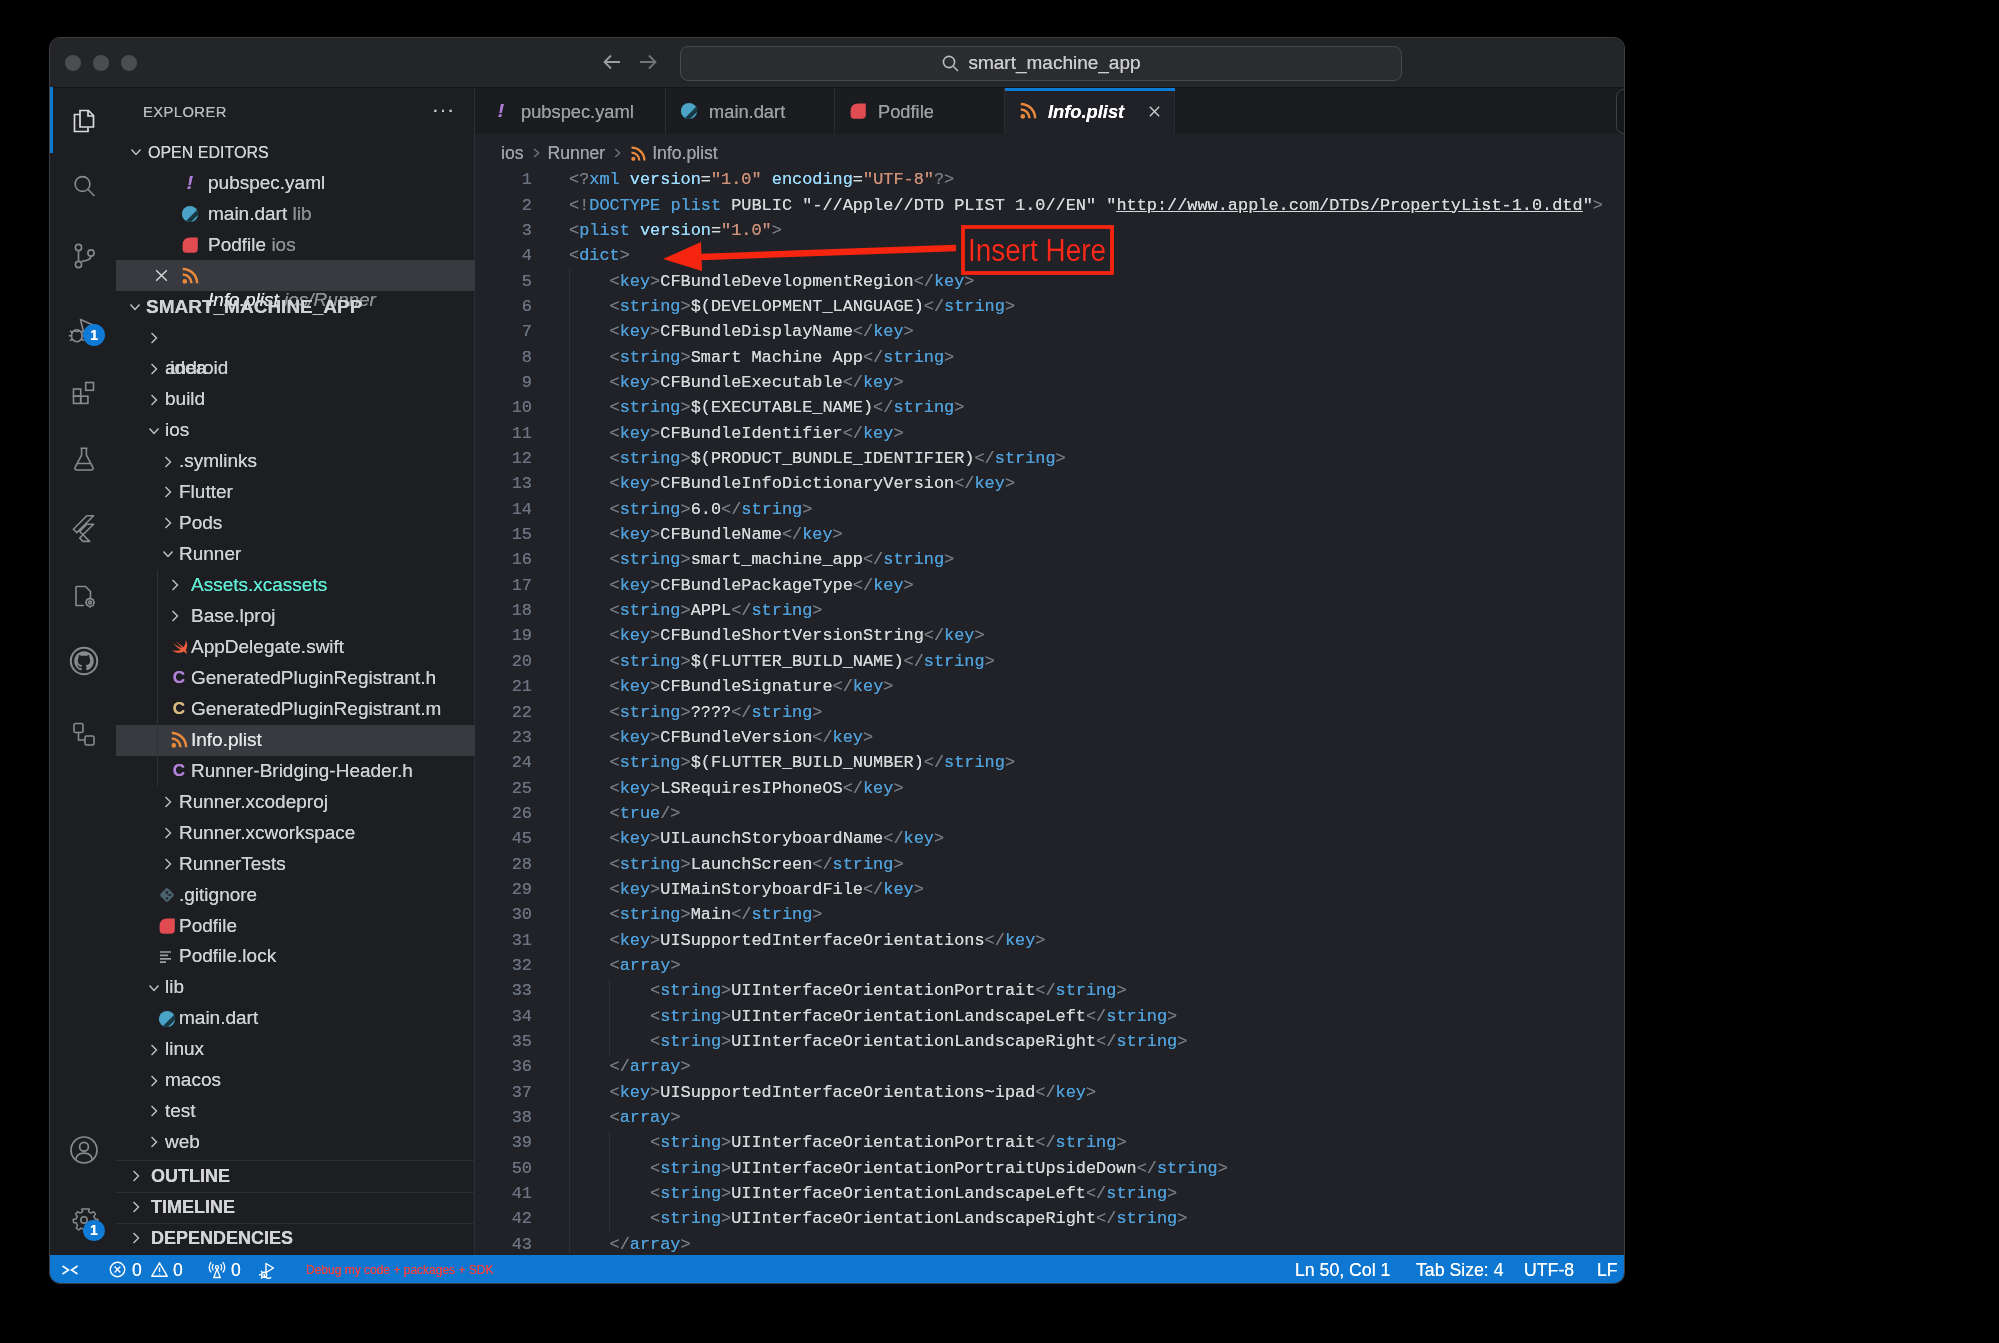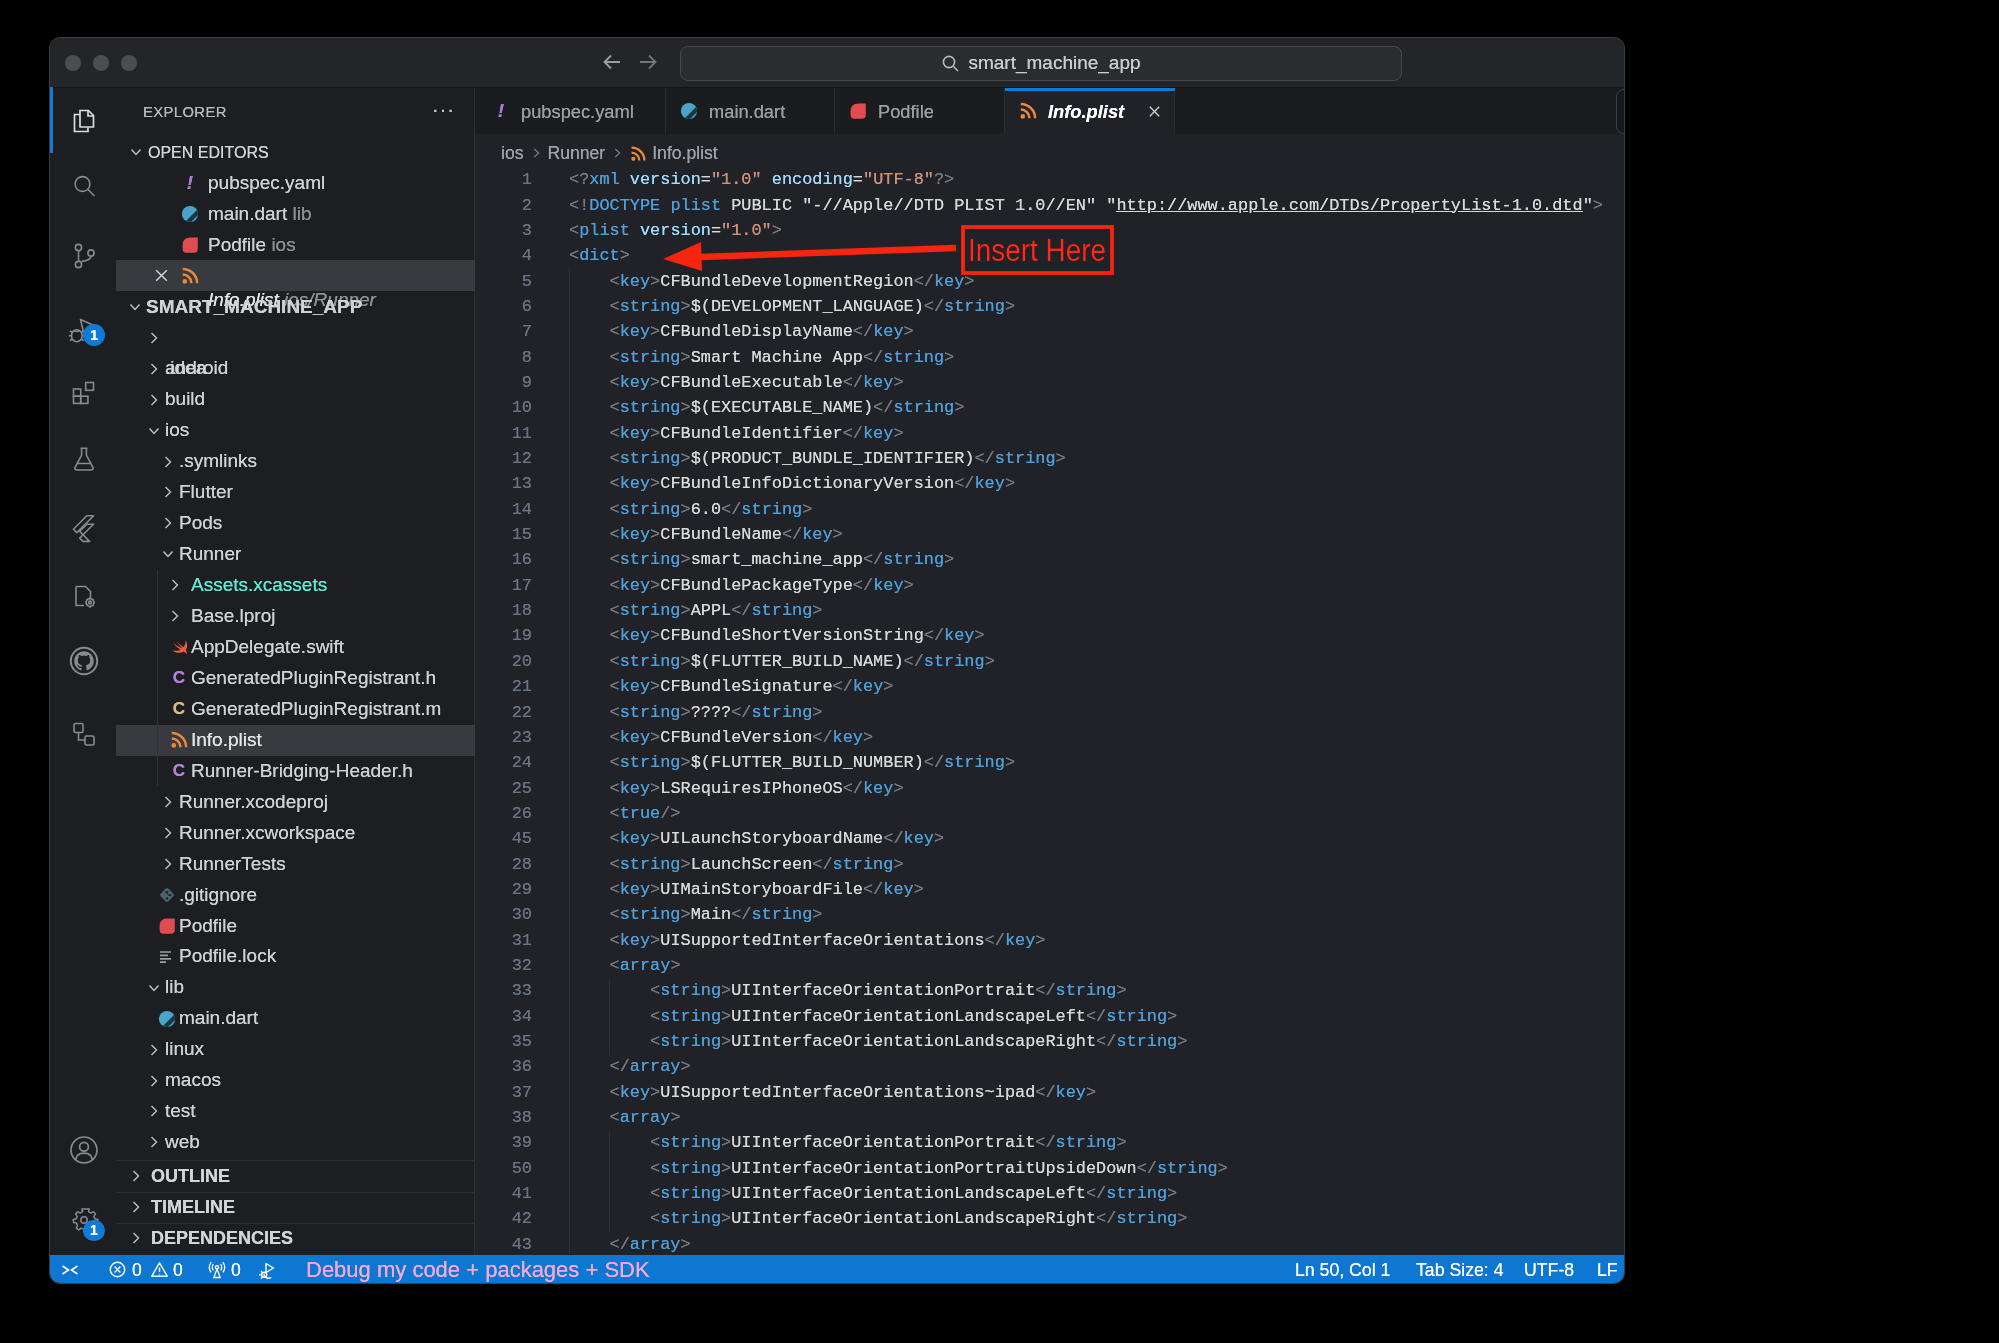--- a/index.html
+++ b/index.html
@@ -808,21 +808,21 @@
     </svg>
 <div class="abs" style="left:181.0px;top:1218.7px;font-size:17.7px;color:#ffffff;font-weight:400;letter-spacing:0;white-space:nowrap;line-height:26.5px;">0</div>
 <svg class="abs" style="left:208.0px;top:1221.5px;" width="20" height="20" viewBox="0 0 20 20">
       <g fill="none" stroke="#fff" stroke-width="1.4">
         <path d="M8 3.5 l7.5 4.5 -7.5 4.5 Z" stroke-linejoin="round"></path>
         <path d="M6 13.8 a4.4 4.4 0 0 0 7.2 3.4"></path>
         <circle cx="6.2" cy="14.8" r="2.5"></circle>
         <path d="M2.8 14.8 h-1.8 M4.4 12.4 l-1.4 -1.3 M4.4 17.2 l-1.4 1.3"></path>
       </g>
     </svg>
-<div class="abs" style="left:256.0px;top:1218.7px;font-size:22px;color:#f9a8d4;font-weight:400;letter-spacing:0;white-space:nowrap;line-height:26.5px;">Debug my code + packages + SDK</div>
+<div class="abs" style="left:256.0px;top:1218.7px;font-size:12px;color:#ef4444;font-weight:400;letter-spacing:0;white-space:nowrap;line-height:26.5px;">Debug my code + packages + SDK</div>
 <div class="abs" style="left:1245.0px;top:1218.7px;font-size:17.7px;color:#ffffff;font-weight:400;letter-spacing:0;white-space:nowrap;line-height:26.5px;">Ln 50, Col 1</div>
 <div class="abs" style="left:1366.0px;top:1218.7px;font-size:17.7px;color:#ffffff;font-weight:400;letter-spacing:0;white-space:nowrap;line-height:26.5px;">Tab Size: 4</div>
 <div class="abs" style="left:1474.0px;top:1218.7px;font-size:17.7px;color:#ffffff;font-weight:400;letter-spacing:0;white-space:nowrap;line-height:26.5px;">UTF-8</div>
 <div class="abs" style="left:1547.0px;top:1218.7px;font-size:17.7px;color:#ffffff;font-weight:400;letter-spacing:0;white-space:nowrap;line-height:26.5px;">LF</div>
 <div class="abs" style="left:1583.0px;top:1218.7px;font-size:17.7px;color:#ffffff;font-weight:400;letter-spacing:0;white-space:nowrap;line-height:26.5px;">XML</div>
 <div class="abs" style="left:1639.0px;top:1218.7px;font-size:17.7px;color:#ffffff;font-weight:400;letter-spacing:0;white-space:nowrap;line-height:26.5px;">iPhone 14 (ios simulator)</div>
 <svg class="abs" style="left:1862.0px;top:1222.5px;" width="18" height="18" viewBox="0 0 18 18">
       <g fill="none" stroke="#fff" stroke-width="1.4">
         <path d="M9 2.2 a4.7 4.7 0 0 1 4.7 4.7 c0 3.5 1.4 4.7 1.9 5.2 H2.4 c0.5 -0.5 1.9 -1.7 1.9 -5.2 A4.7 4.7 0 0 1 9 2.2 Z" stroke-linejoin="round"></path>
         <path d="M7.4 14.6 a1.7 1.7 0 0 0 3.2 0"></path>

